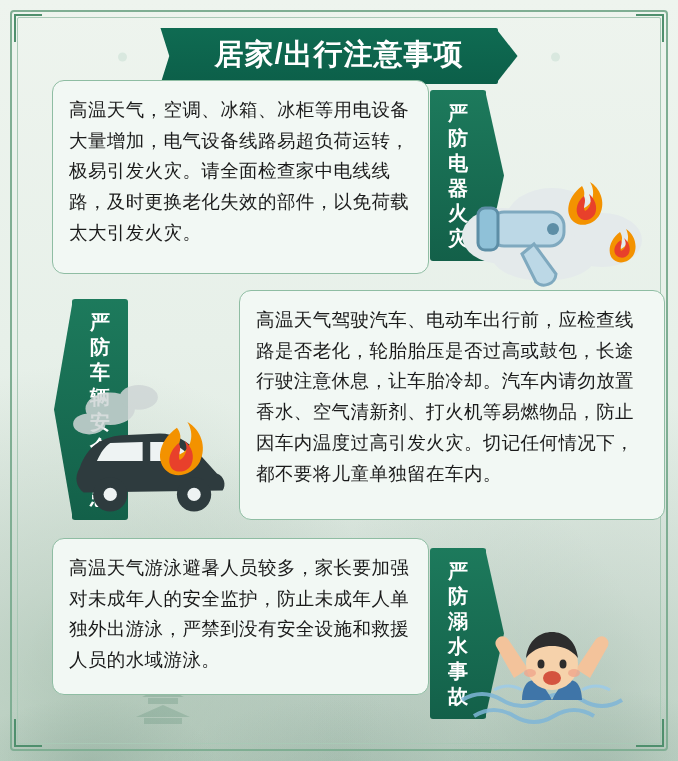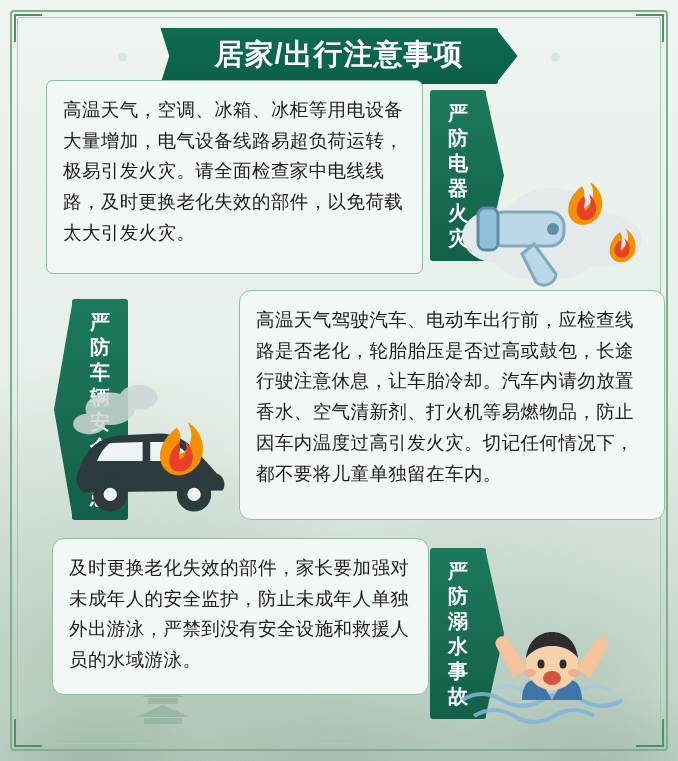--- a/index.html
+++ b/index.html
@@ -132,21 +132,21 @@
   <div class="corner bl"></div>
   <div class="corner br"></div>
 
   <div class="title-wrap">
     <div class="title-band">居家/出行注意事项</div>
     <div class="tdot l" style="position:absolute;left:118px;"></div>
     <div class="tdot r" style="position:absolute;right:118px;"></div>
   </div>
 
   <div class="sec" style="left:0;top:0;">
-    <div class="card" style="left:46px;top:80px;width:375px;height:192px;border-radius:7px;">
+    <div class="card" style="left:52px;top:80px;width:375px;height:192px;">
       <div class="txt">高温天气，空调、冰箱、冰柜等用电设备大量增加，电气设备线路易超负荷运转，极易引发火灾。请全面检查家中电线线路，及时更换老化失效的部件，以免荷载太大引发火灾。</div>
     </div>
     <div class="tagwrap" style="left:430px;top:90px;">
       <div class="tag right">严防
 电器火灾</div>
     </div>
 
     <svg class="ill" viewBox="0 0 230 130" style="left:432px;top:160px;width:230px;height:130px;">
       <g fill="#e4eaeb">
         <ellipse cx="70" cy="76" rx="40" ry="28"></ellipse>
@@ -197,21 +197,21 @@
       </g>
       <g>
         <path d="M128 54 c9 12 -2 18 3 28 c12 -5 16 -21 8 -34 c14 8 21 26 13 42 c-7 13 -24 18 -34 10 c-12 -9 -11 -31 10 -46z" fill="#f39200"></path>
         <path d="M130 70 c4 8 -2 12 1 18 c7 -4 9 -13 5 -20 c8 6 11 16 7 25 c-4 7 -13 9 -19 5 c-6 -5 -6 -18 6 -28z" fill="#e8402b"></path>
       </g>
     </svg>
   </div>
 
   <div class="sec" style="left:0;top:0;">
     <div class="card" style="left:52px;top:538px;width:375px;height:155px;">
-      <div class="txt">及时更换老化失效的部件，家长要加强对未成年人的安全监护，防止未成年人单独外出游泳，严禁到没有安全设施和救援人员的水域游泳。</div>
+      <div class="txt">高温天气游泳避暑人员较多，家长要加强对未成年人的安全监护，防止未成年人单独外出游泳，严禁到没有安全设施和救援人员的水域游泳。</div>
     </div>
     <div class="tagwrap" style="left:430px;top:548px;">
       <div class="tag right">严防
 溺水事故</div>
     </div>
 
     <svg class="ill" viewBox="0 0 210 120" style="left:448px;top:612px;width:210px;height:120px;">
       <g stroke="#7fb6d8" stroke-width="4" fill="none" opacity=".85">
         <path d="M14 88 q20 -12 40 0 q20 12 40 0 q20 -12 40 0 q20 12 40 0"></path>
         <path d="M26 104 q20 -12 40 0 q20 12 40 0 q20 -12 40 0"></path>

